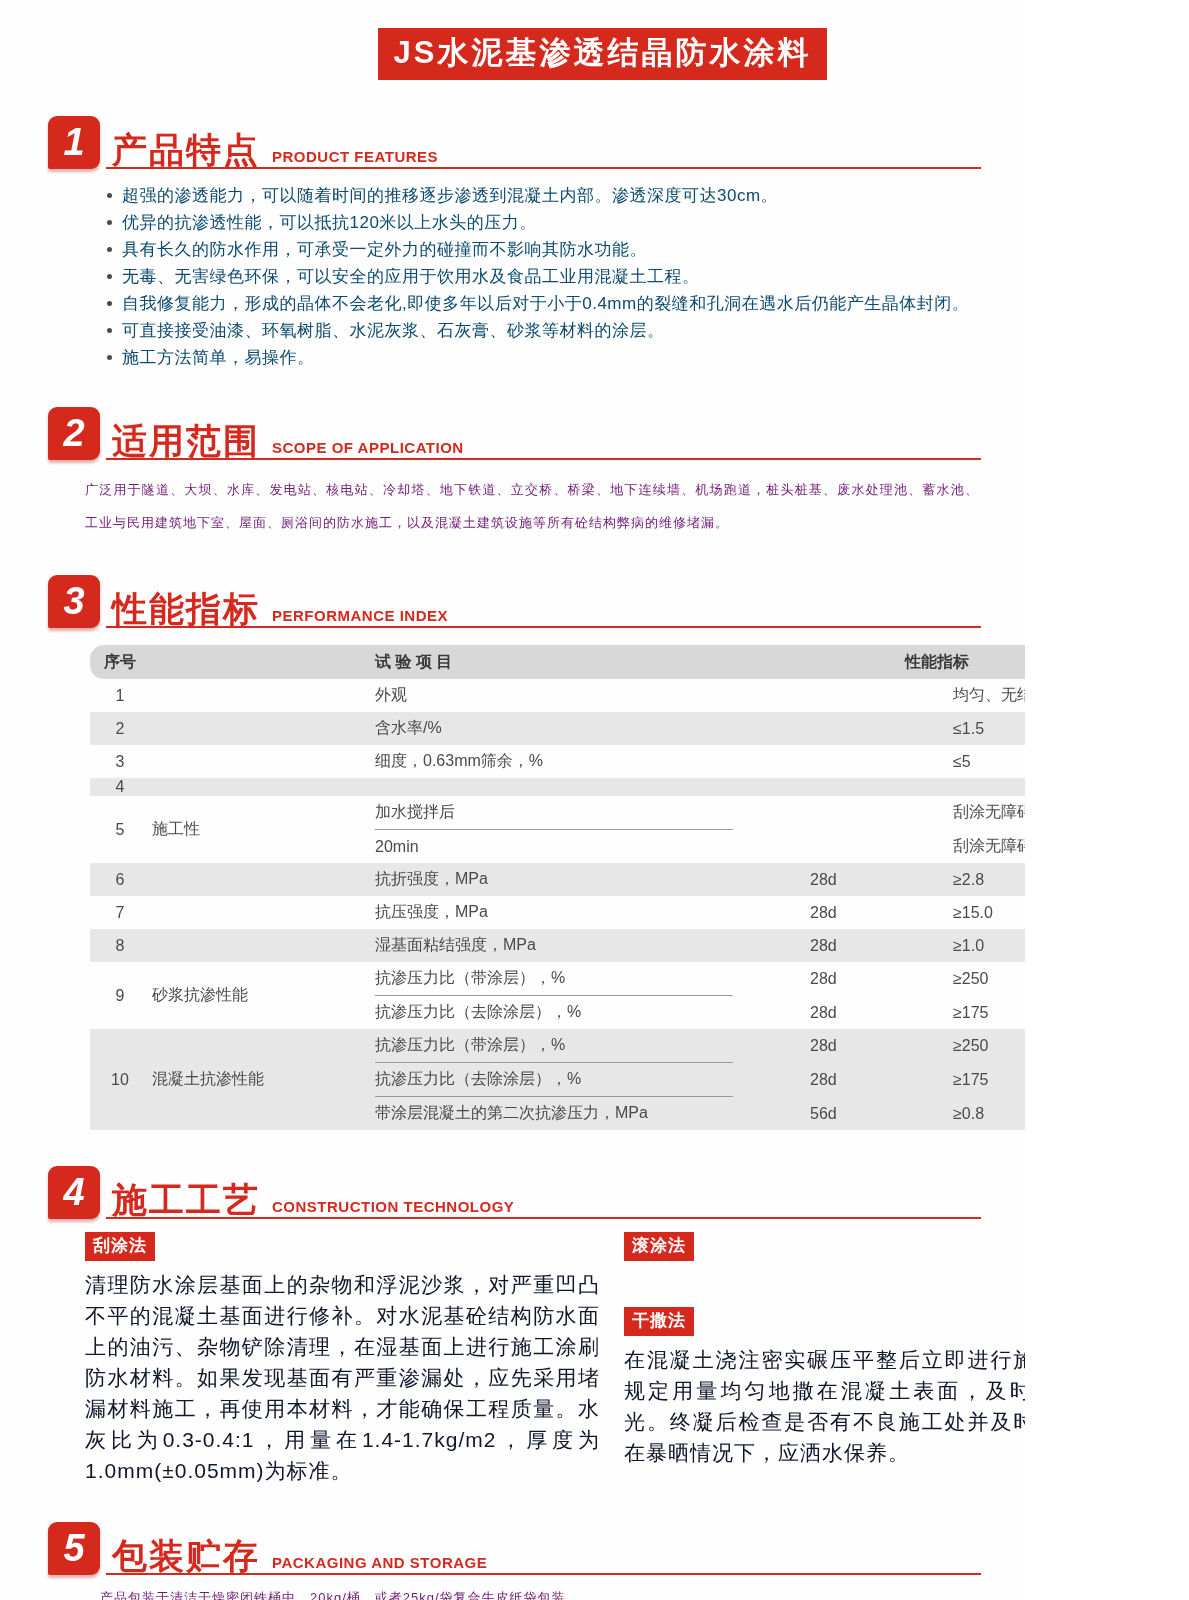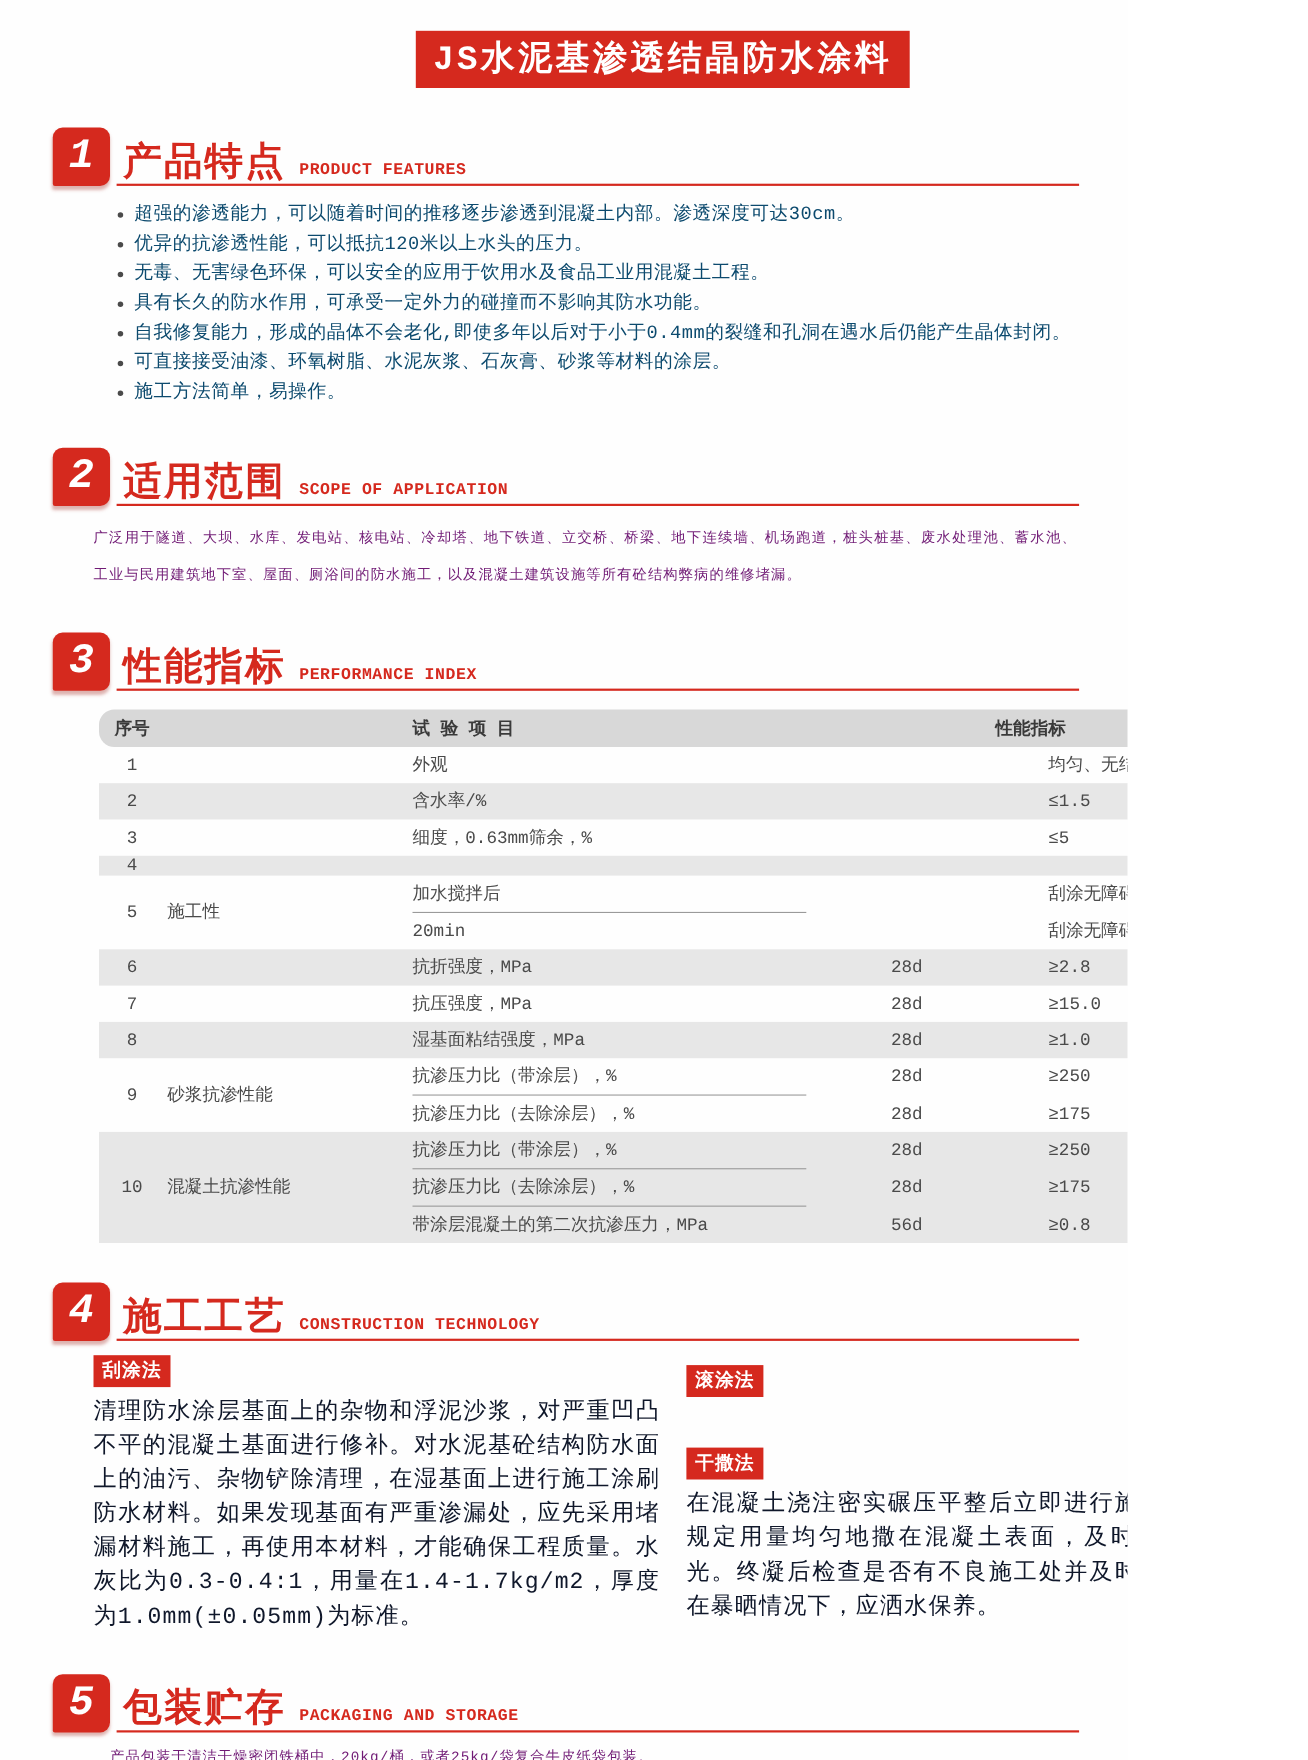--- a/index.html
+++ b/index.html
@@ -1,21 +1,21 @@
 <!DOCTYPE html>
 <html style="--red: #d5291e; --th-bg: #d8d8d8; --shade-bg: #e7e7e7;"><head>
 <meta charset="utf-8">
 <style>
   html,body{margin:0;padding:0;background:#ffffff;}
   .page{
     position:relative;
     width:1025px;height:1600px;
     overflow:hidden;
     background:#fefefe;
-    font-family:Liberation Mono, monospace;
+    font-family:Liberation Sans, sans-serif;
     color:#4a4a4a;
   }
   
   .title-bar{
     width:fit-content;
     margin:28px auto 0 auto;
     position:relative;left:90px;
     background:var(--red,#d5291e);
     color:#fff;
     font-size:31px;font-weight:bold;
@@ -109,21 +109,20 @@
   }
   .s-age{padding-left:6px;}
   .sub-divider{
     width:358px;height:1px;background:#9a9a9a;margin:0;
   }
   
   .methods{
     display:flex;
     margin:12px 46px 0 85px;
     gap:24px;
-    align-items:center;
   }
   .method-col{flex:0 0 auto;}
   .method-col.left{width:515px;}
   .method-col.right{width:480px;}
   .method-label{
     display:inline-block;
     background:var(--red,#d5291e);
     color:#fff;font-size:17px;font-weight:bold;
     letter-spacing:1px;
     padding:2px 8px 4px 8px;
@@ -147,22 +146,22 @@
   <div class="section-header">
     <div class="sec-num">1</div>
     <div class="sec-text">
       <span class="sec-title">产品特点</span>
       <span class="sec-sub">PRODUCT FEATURES</span>
     </div>
   </div>
   <ul class="features-list">
       <li class="bullet-item">超强的渗透能力，可以随着时间的推移逐步渗透到混凝土内部。渗透深度可达30cm。</li>
       <li class="bullet-item">优异的抗渗透性能，可以抵抗120米以上水头的压力。</li>
+      <li class="bullet-item">具有长久的防水作用，可承受一定外力的碰撞而不影响其防水功能。</li>
       <li class="bullet-item">无毒、无害绿色环保，可以安全的应用于饮用水及食品工业用混凝土工程。</li>
-      <li class="bullet-item">具有长久的防水作用，可承受一定外力的碰撞而不影响其防水功能。</li>
       <li class="bullet-item">自我修复能力，形成的晶体不会老化,即使多年以后对于小于0.4mm的裂缝和孔洞在遇水后仍能产生晶体封闭。</li>
       <li class="bullet-item">可直接接受油漆、环氧树脂、水泥灰浆、石灰膏、砂浆等材料的涂层。</li>
       <li class="bullet-item">施工方法简单，易操作。</li>
     </ul>
 
   <div class="section-header">
     <div class="sec-num">2</div>
     <div class="sec-text">
       <span class="sec-title">适用范围</span>
       <span class="sec-sub">SCOPE OF APPLICATION</span>

